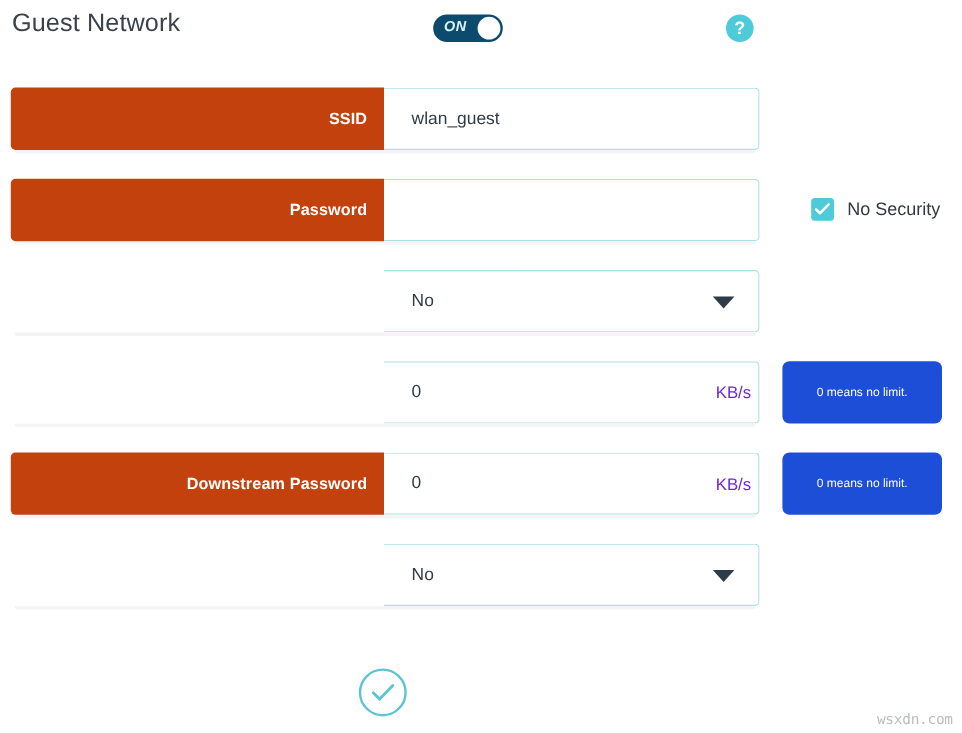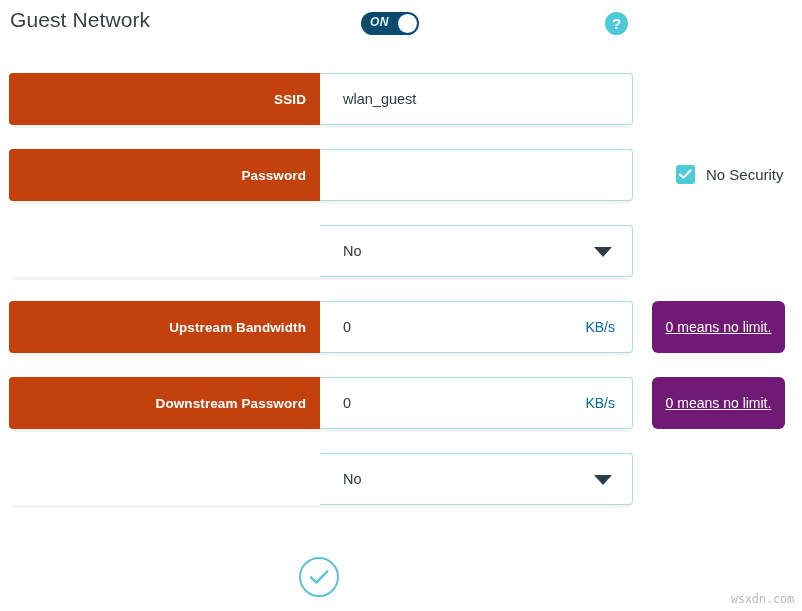--- a/index.html
+++ b/index.html
@@ -115,25 +115,25 @@
     position: absolute;
     left: 23px;
     top: 50%;
     transform: translateY(-50%);
     font-size: 14.5px;
     color: #2f3a42;
     white-space: nowrap;
   }
   .row-field .unit {
     position: absolute;
-    right: 17px;
+    right: 6px;
     top: 50%;
     transform: translateY(-50%);
     font-size: 14px;
-    color: #0369a1;
+    color: #6d28d9;
     white-space: nowrap;
     margin-left: 16px;
   }
   .caret {
     position: absolute;
     right: 20px;
     top: 50%;
     margin-top: -4px;
     width: 0; height: 0;
     border-left: 9px solid transparent;
@@ -174,29 +174,28 @@
   }
   .checkbox-label {
     font-size: 15px;
     color: #33393f;
     white-space: nowrap;
   }
   .hint-box {
     position: absolute;
     left: 652px;
     width: 133px; height: 52px;
-    background: #701a75;
+    background: #1d4ed8;
     border-radius: 6px;
     color: #ffffff;
-    font-size: 14px;
+    font-size: 10px;
     display: flex;
     align-items: center;
     justify-content: center;
     white-space: nowrap;
-    text-decoration: underline;
   }
 
   
   .submit-btn {
     position: absolute;
     left: 299px; top: 557px;
     width: 40px; height: 40px;
     border-radius: 50%;
     border: 2px solid #5cc4d4;
     box-sizing: border-box;
@@ -261,23 +260,20 @@
   <div class="row" style="top:225px">
     <div class="row-shade"></div>
     <div class="row-field">
       <span class="value">No</span>
       <span class="caret"></span>
     </div>
   </div>
 
   <div class="row" style="top:301px">
     <div class="row-shade"></div>
-    <div class="row-label">
-      <span>Upstream Bandwidth</span>
-    </div>
     <div class="row-field">
       <span class="value">0</span>
       <span class="unit">KB/s</span>
     </div>
   </div>
   <div class="hint-box" style="top:301px">0 means no limit.</div>
 
   <div class="row" style="top:377px">
     <div class="row-shade"></div>
     <div class="row-label">

